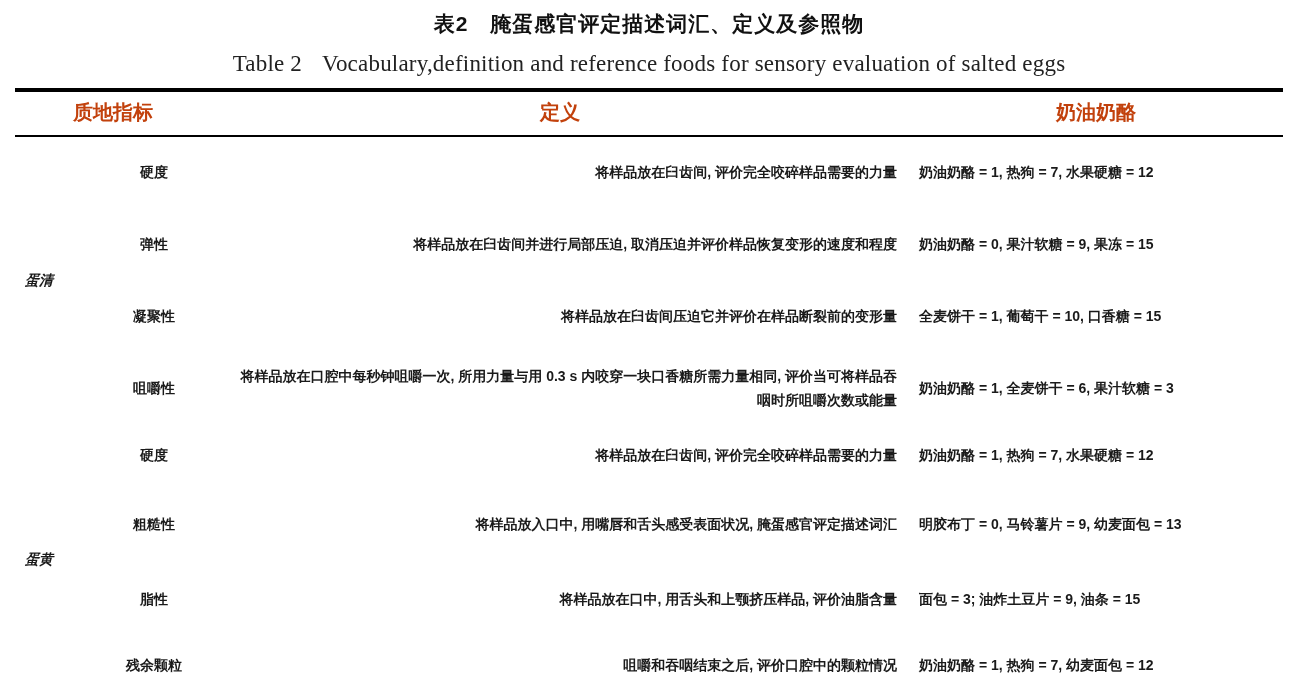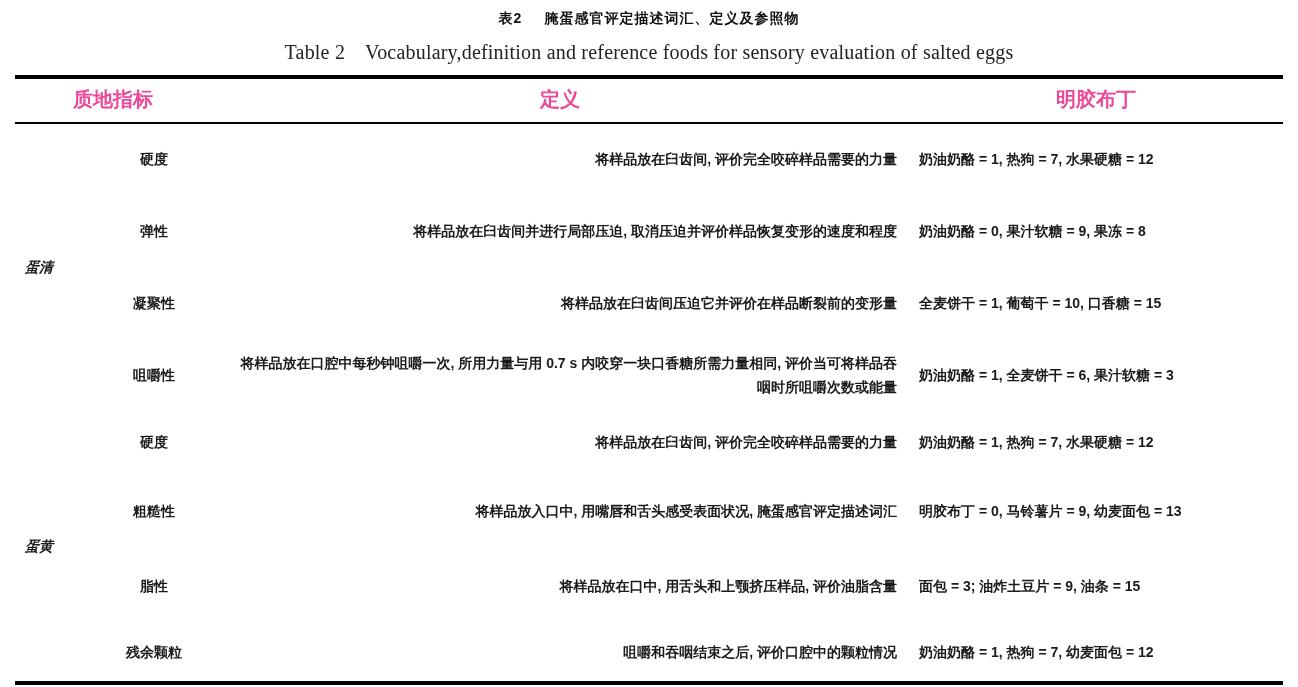--- a/index.html
+++ b/index.html
@@ -3,41 +3,41 @@
 <meta charset="utf-8">
 <style>
   html,body{margin:0;padding:0;}
   body{
     width:1298px;height:687px;background:#ffffff;color:#151515;
     font-family:"Liberation Sans",sans-serif;
     overflow:hidden;
   }
   .page{padding-top:10px;}
   .title-zh{
-    text-align:center;font-size:14px;font-weight:700;letter-spacing:1px;
+    text-align:center;font-size:21px;font-weight:700;letter-spacing:1px;
     color:#111;
   }
   .title-zh .gap{display:inline-block;width:22px;}
   .title-en{
     text-align:center;font-family:"Liberation Serif",serif;
-    font-size:20px;font-weight:400;margin-top:13px;color:#222;
+    font-size:23px;font-weight:400;margin-top:13px;color:#222;
     letter-spacing:0.2px;
   }
   .title-en .gap{display:inline-block;width:20px;}
   table.sensory{
     table-layout:fixed;border-collapse:collapse;
     width:1268px;margin:11px auto 0 auto;
     border-top:4px solid #000;border-bottom:4px solid #000;
   }
   col.c-group{width:82px;}
   col.c-ind{width:114px;}
   col.c-def{width:698px;}
   col.c-ref{width:374px;}
   th{
-    font-size:20px;font-weight:700;color:#ec4899;
+    font-size:20px;font-weight:700;color:#c2410c;
     padding:7px 0 9px 0;border-bottom:2px solid #000;
     text-align:center;vertical-align:middle;
   }
   td{
     font-size:14px;font-weight:600;color:#1a1a1a;
     line-height:1.72;vertical-align:middle;
   }
   td.group{text-align:left;padding-left:10px;font-style:italic;}
   td.ind{text-align:center;}
   td.def{text-align:right;padding-left:16px;padding-right:12px;}
@@ -65,44 +65,44 @@
     <colgroup>
       <col class="c-group">
         <col class="c-ind">
         <col class="c-def">
         <col class="c-ref">
     </colgroup>
     <thead>
       <tr>
         <th colspan="2">质地指标</th>
         <th>定义</th>
-        <th>明胶布丁</th>
+        <th>奶油奶酪</th>
       </tr>
     </thead>
     <tbody>
 
       <tr class="h72">
         <td class="group" rowspan="4">蛋清</td>
         <td class="ind">硬度</td>
         <td class="def">将样品放在臼齿间, 评价完全咬碎样品需要的力量</td>
         <td class="ref">奶油奶酪 = 1, 热狗 = 7, 水果硬糖 = 12</td>
       </tr>
       <tr class="h72">
         <td class="ind">弹性</td>
         <td class="def">将样品放在臼齿间并进行局部压迫, 取消压迫并评价样品恢复变形的速度和程度</td>
-        <td class="ref">奶油奶酪 = 0, 果汁软糖 = 9, 果冻 = 8</td>
+        <td class="ref">奶油奶酪 = 0, 果汁软糖 = 9, 果冻 = 15</td>
       </tr>
       <tr class="h72">
         <td class="ind">凝聚性</td>
         <td class="def">将样品放在臼齿间压迫它并评价在样品断裂前的变形量</td>
         <td class="ref">全麦饼干 = 1, 葡萄干 = 10, 口香糖 = 15</td>
       </tr>
       <tr class="h72">
         <td class="ind">咀嚼性</td>
-        <td class="def">将样品放在口腔中每秒钟咀嚼一次, 所用力量与用 0.7 s 内咬穿一块口香糖所需力量相同, 评价当可将样品吞咽时所咀嚼次数或能量</td>
+        <td class="def">将样品放在口腔中每秒钟咀嚼一次, 所用力量与用 0.3 s 内咬穿一块口香糖所需力量相同, 评价当可将样品吞咽时所咀嚼次数或能量</td>
         <td class="ref">奶油奶酪 = 1, 全麦饼干 = 6, 果汁软糖 = 3</td>
       </tr>
 
       <tr class="h62">
         <td class="group" rowspan="4">蛋黄</td>
         <td class="ind">硬度</td>
         <td class="def">将样品放在臼齿间, 评价完全咬碎样品需要的力量</td>
         <td class="ref">奶油奶酪 = 1, 热狗 = 7, 水果硬糖 = 12</td>
       </tr>
       <tr class="h76">

